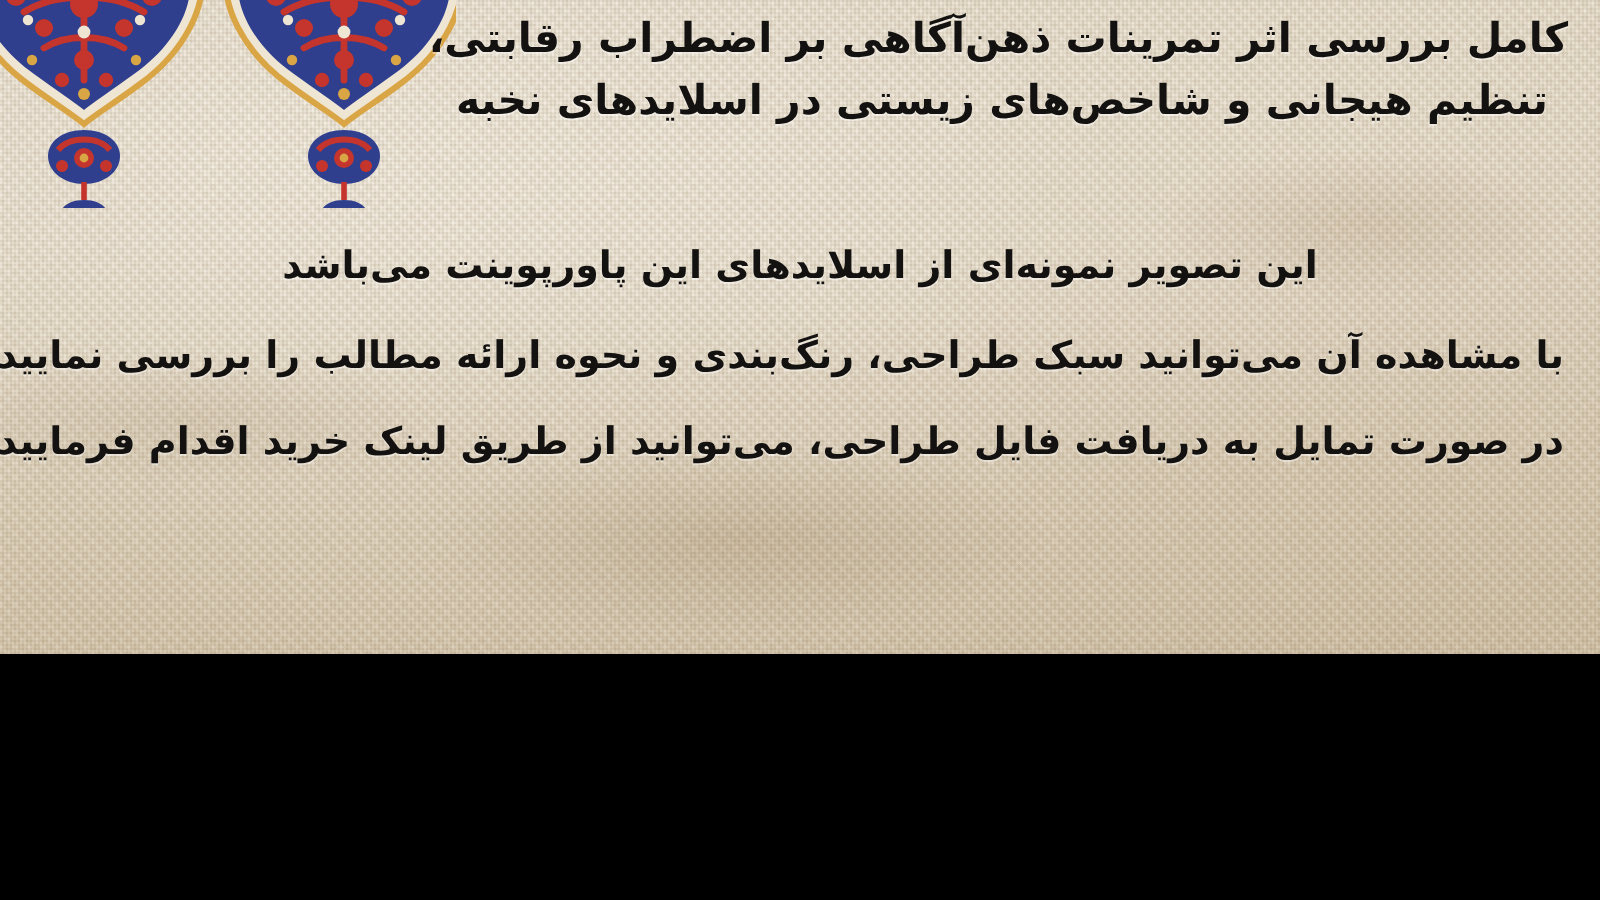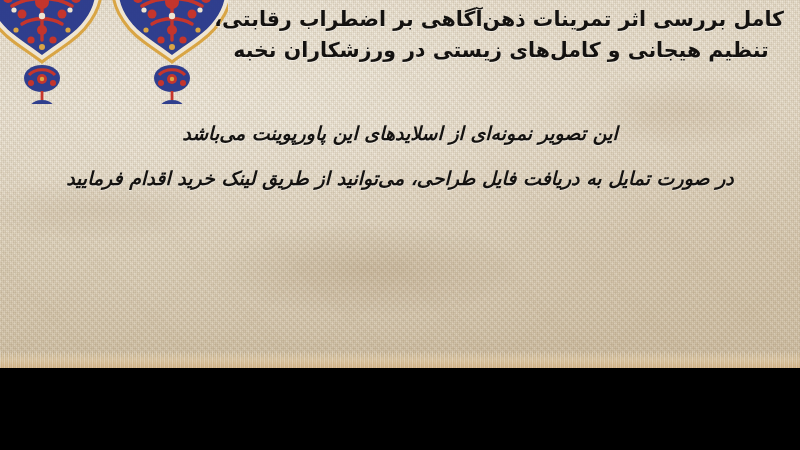--- a/index.html
+++ b/index.html
@@ -7,21 +7,21 @@
 
   html,body{
     width:800px; height:450px;
     overflow:hidden;
     background:#000;
     font-family:"DejaVu Sans","Liberation Sans",sans-serif;
   }
 
   #slide{
     position:relative;
-    width:800px; height:368px;
+    width:800px; height:327px;
     overflow:hidden;
     background:#ef4444;
   }
 
   
   .carpet-field{
     position:absolute;
     left:0; top:0; width:800px; height:374px;
     background:
       
@@ -137,21 +137,21 @@
     position:absolute;
     right:18px; top:112px;
     width:764px;
     color:#141210;
     font-size:19px;
     font-weight:700;
     line-height:43px;
     text-align:center;
     text-shadow:0 1px 0 rgba(255,255,255,.42);
   }
-  .body-lines .b-line{ display:block; white-space:nowrap;font-style:italic; }
+  .body-lines .b-line{ display:block; white-space:nowrap; }
   .body-lines .b-line.first{ margin-bottom:2px; }
 </style>
 </head>
 <body>
 
 <div id="slide">
 
   <div class="carpet-field">
     <div class="weave"></div>
     <div class="weave2"></div>
@@ -234,25 +234,26 @@
         <use href="#medallion" x="0" y="0" transform="translate(176,46) scale(-1,1) translate(0,0)"></use>
         <use href="#pendant" x="0" y="0" transform="translate(176,124)"></use>
       </g>
     </svg>
   </div>
 
   <div class="text-layer">
 
     <div class="title">
       <span class="t-line">کامل بررسی اثر تمرینات ذهن‌آگاهی بر اضطراب رقابتی،</span>
-      <span class="t-line">تنظیم هیجانی و کامل‌های زیستی در ورزشکاران نخبه</span>
+      <span class="t-line">تنظیم هیجانی و شاخص‌های زیستی در اسلایدهای نخبه</span>
     </div>
 
     <div class="body-lines">
       <span class="b-line first">این تصویر نمونه‌ای از اسلایدهای این پاورپوینت می‌باشد</span>
+      <span class="b-line">با مشاهده آن می‌توانید سبک طراحی، رنگ‌بندی و نحوه ارائه مطالب را بررسی نمایید</span>
       <span class="b-line">در صورت تمایل به دریافت فایل طراحی، می‌توانید از طریق لینک خرید اقدام فرمایید</span>
     </div>
 
   </div>
 
   <div class="fringe-band">
     <div class="black-band"></div>
     <div class="fringe-edge"></div>
 
     <svg width="800" height="98" viewBox="0 0 800 98" style="position:absolute;left:0;top:0;">

